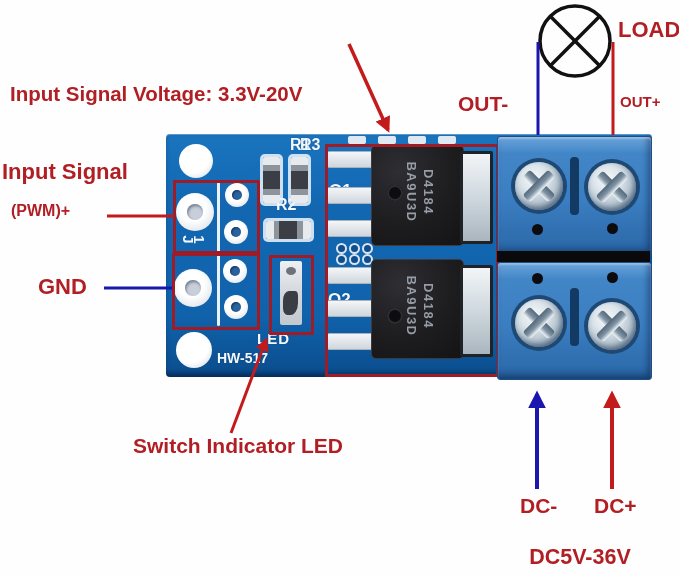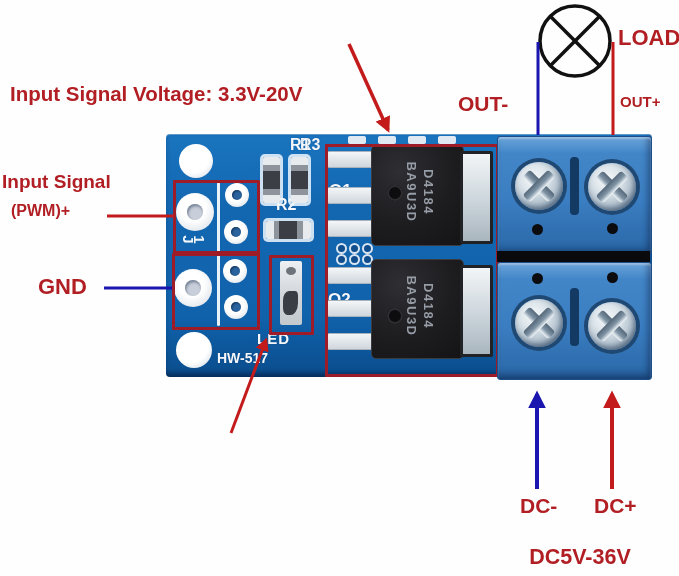--- a/index.html
+++ b/index.html
@@ -201,23 +201,24 @@
     </g>
 
     <line x1="538" y1="42" x2="538" y2="135" stroke-width="3" style="stroke:var(--line-blue,#1b16b0)"></line>
     <line x1="613" y1="42" x2="613" y2="135" stroke-width="3" style="stroke:var(--line-red,#c31b1b)"></line>
 
     <line x1="537" y1="489" x2="537" y2="394" stroke-width="4" style="stroke:var(--line-blue,#1b16b0)" marker-end="url(#arrB)"></line>
     <line x1="612" y1="489" x2="612" y2="394" stroke-width="4" style="stroke:var(--line-red,#c31b1b)" marker-end="url(#arrR)"></line>
   </svg>
 
   <div class="lbl" style="left:10px;top:83px;font-size:20.5px;">Input Signal Voltage: 3.3V-20V</div>
-  <div class="lbl" style="left:2px;top:172px;font-size:19px;">Input Signal</div>
+  <div class="lbl" style="left:2px;top:160px;font-size:22px;">Input Signal</div>
   <div class="lbl" style="left:11px;top:203px;font-size:16px;">(PWM)+</div>
   <div class="lbl" style="left:38px;top:275px;">GND</div>
-  <div class="lbl" style="left:618px;top:26px;">LOAD</div>
+  <div class="lbl" style="left:133px;top:435px;font-size:21px;">Switch Indicator LED</div>
+  <div class="lbl" style="left:618px;top:18px;">LOAD</div>
   <div class="lbl" style="left:458px;top:93px;font-size:21px;">OUT-</div>
   <div class="lbl" style="left:620px;top:94px;font-size:15px;">OUT+</div>
   <div class="lbl" style="left:520px;top:495px;font-size:21px;">DC-</div>
   <div class="lbl" style="left:594px;top:495px;font-size:21px;">DC+</div>
   <div class="lbl" style="left:480px;top:546px;width:200px;text-align:center;font-size:21.5px;">DC5V-36V</div>
 
 </div>
 
 </body></html>

